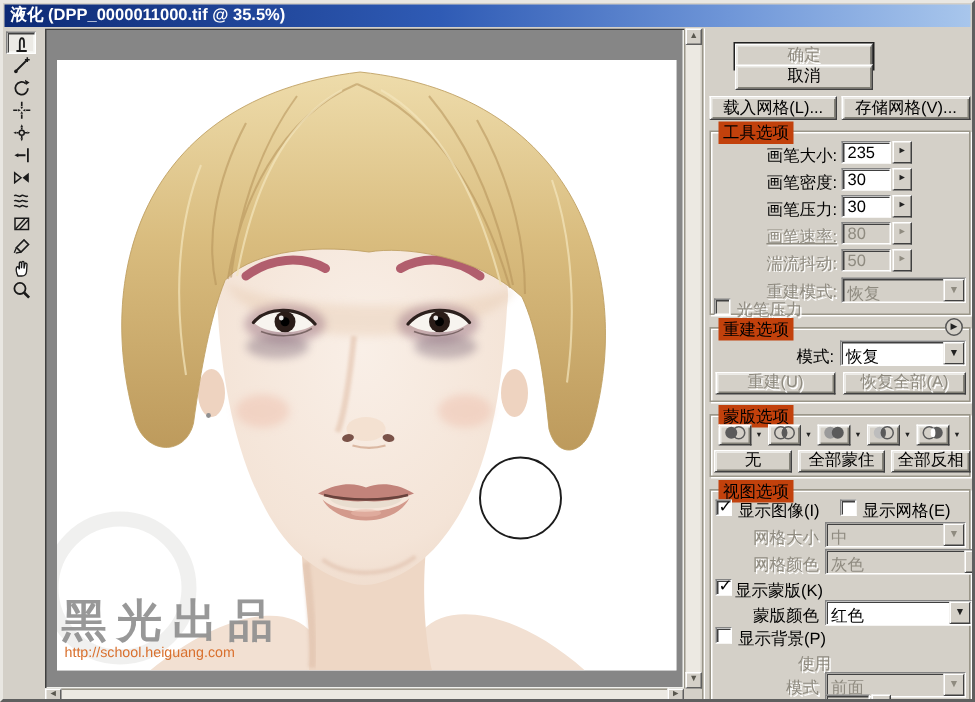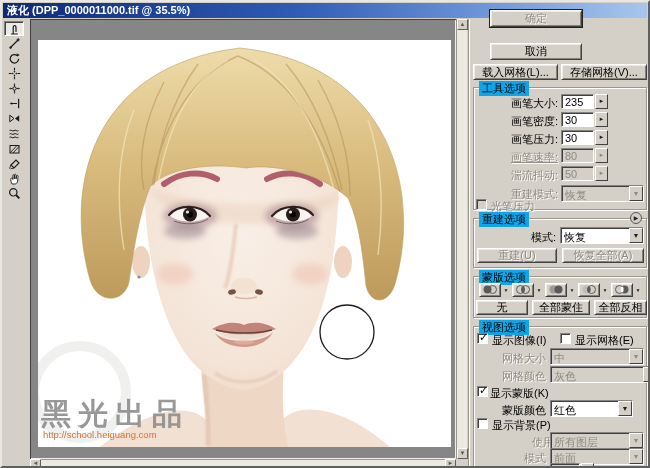--- a/index.html
+++ b/index.html
@@ -59,21 +59,21 @@
     border:1px solid;border-color:#fff #404040 #404040 #fff;
     box-shadow:inset 1px 1px 0 #ecebe7, inset -1px -1px 0 #848278;
     font-size:11px;text-align:center;color:#000;line-height:14px;
   }
   .btn.default-ring{outline:1px solid #202020;}
   .btn.disabled{color:#8f8b80;text-shadow:1px 1px 0 #fff;}
   .group{
     position:absolute;border:1px solid #9a9689;
     box-shadow:1px 1px 0 #fff, inset 1px 1px 0 #fff;
   }
-  .group-title{position:absolute;background:#0ea5e9;padding:0 3px;font-size:11px;color:#000;}
+  .group-title{position:absolute;background:#c2410c;padding:0 3px;font-size:11px;color:#000;}
   .lbl{position:absolute;font-size:11px;color:#000;white-space:nowrap;}
   .lbl.right{text-align:right;}
   .lbl.disabled{color:#8f8b80;text-shadow:1px 1px 0 #fff;}
   .field{
     position:absolute;height:15px;background:#fff;
     border:1px solid;border-color:#848484 #fff #fff #848484;
     box-shadow:inset 1px 1px 0 #404040;
     font-size:11px;padding:1px 2px 0 3px;color:#000;
   }
   .field.disabled{background:#d4d0c8;color:#8f8b80;}
@@ -321,21 +321,21 @@
   <div class="vscroll">
     <div class="sbtn up" style="left:0;top:0;"></div>
     <div class="sbtn dn" style="left:0;bottom:0;top:auto;"></div>
   </div>
   <div class="hscroll">
     <div class="sbtn lf" style="left:0;top:-1px;height:9px;line-height:7px;"></div>
     <div class="sbtn rt" style="right:0;top:-1px;height:9px;line-height:7px;width:11px;left:auto;"></div>
   </div>
   <div class="sep"></div>
 
-  <div class="btn default-ring disabled" style="left:488px;top:8px;width:92px;height:17px;">确定</div>
+  <div class="btn default-ring disabled" style="left:488px;top:27px;width:92px;height:17px;">确定</div>
   <div class="btn" style="left:488px;top:41px;width:92px;height:17px;">取消</div>
   <div class="btn" style="left:471px;top:62px;width:85px;height:16px;">载入网格(L)...</div>
   <div class="btn" style="left:559px;top:62px;width:86px;height:16px;">存储网格(V)...</div>
 
   <div class="group" style="left:471px;top:85px;width:174px;height:123px;"></div>
   <div class="group-title" style="left:477px;top:79px;">工具选项</div>
 
   <div class="lbl right" style="left:480px;top:94px;width:76px;">画笔大小:</div>
   <div class="field" style="left:559px;top:92px;width:33px;">235</div>
   <div class="spin" style="left:593px;top:92px;"></div>
@@ -439,33 +439,29 @@
   <div class="lbl right disabled" style="left:480px;top:367px;width:64px;">网格颜色</div>
   <div class="dd disabled" style="left:548px;top:364px;width:108px;">
     <span>灰色</span>
     <span class="dbtn"></span>
   </div>
 
   <div class="cb checked" style="left:475px;top:384px;"></div>
   <div class="lbl" style="left:488px;top:384px;">显示蒙版(K)</div>
 
   <div class="lbl right" style="left:480px;top:401px;width:64px;">蒙版颜色</div>
-  <div class="dd" style="left:548px;top:398px;width:83px;">
+  <div class="dd" style="left:548px;top:398px;width:98px;">
     <span>红色</span>
     <span class="dbtn"></span>
   </div>
 
   <div class="cb" style="left:475px;top:416px;"></div>
   <div class="lbl" style="left:490px;top:416px;text-align:right;">显示背景(P)</div>
 
   <div class="lbl right disabled" style="left:488px;top:433px;width:64px;">使用</div>
-  <div class="dd disabled" style="left:548px;top:430px;width:94px;">
-    <span>所有图层</span>
-    <span class="dbtn"></span>
-  </div>
   <div class="lbl right disabled" style="left:480px;top:449px;width:64px;">模式</div>
   <div class="dd disabled" style="left:548px;top:446px;width:94px;">
     <span>前面</span>
     <span class="dbtn"></span>
   </div>
   <div class="lbl right disabled" style="left:480px;top:463px;width:64px;">不透明度</div>
   <div class="field disabled" style="left:548px;top:461px;width:30px;">50</div>
   <div class="spin disabled" style="left:579px;top:461px;"></div>
 
 </div>

